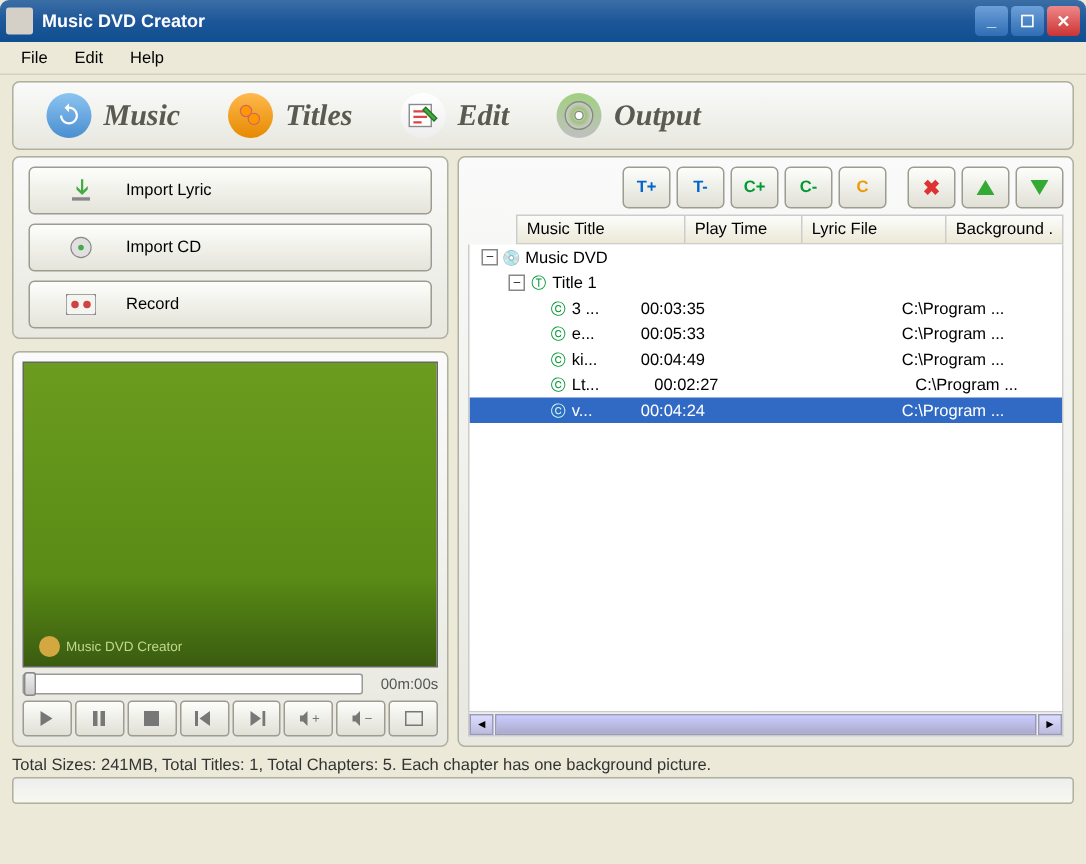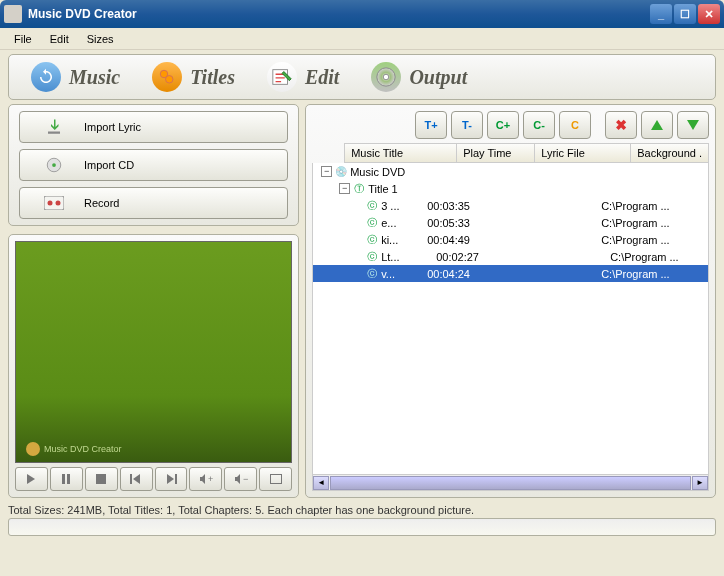--- a/index.html
+++ b/index.html
@@ -79,21 +79,21 @@
   <div class="titlebar-btns">
     <div class="titlebar-btn tb-min">_</div>
     <div class="titlebar-btn tb-max">☐</div>
     <div class="titlebar-btn tb-close">✕</div>
   </div>
 </div>
 
 <div class="menubar">
   <span class="menu-item">File</span>
   <span class="menu-item">Edit</span>
-  <span class="menu-item">Sizes</span>
+  <span class="menu-item">Help</span>
 </div>
 
 <div class="main-toolbar">
   <div class="main-btn">
     <div class="main-btn-icon ico-start">
         <svg width="18" height="18" viewBox="0 0 24 24">
           <path fill="white" d="M12 4V1L8 5l4 4V6c3.3 0 6 2.7 6 6s-2.7 6-6 6-6-2.7-6-6H4c0 4.4 3.6 8 8 8s8-3.6 8-8-3.6-8-8-8z"></path>
         </svg>
       </div>
     <span class="main-btn-label">Music</span>
@@ -168,20 +168,26 @@
       </div>
     </div>
 
     <div class="preview-panel">
       <div class="preview-screen">
         <div class="preview-logo">
           <div class="headphone-icon"></div>
           <span>Music DVD Creator</span>
         </div>
       </div>
+      <div class="seek-row">
+        <div class="seekbar">
+          <div class="seek-thumb"></div>
+        </div>
+        <span class="time-label">00m:00s</span>
+      </div>
       <div class="player-controls">
         <div class="player-btn">
             <svg width="10" height="10">
               <path d="M1 0 L9 5 L1 10z" fill="#777"></path>
             </svg>
           </div>
         <div class="player-btn">
             <svg width="10" height="10">
               <rect x="1" y="0" width="3" height="10" fill="#777"></rect>
               <rect x="6" y="0" width="3" height="10" fill="#777"></rect>

